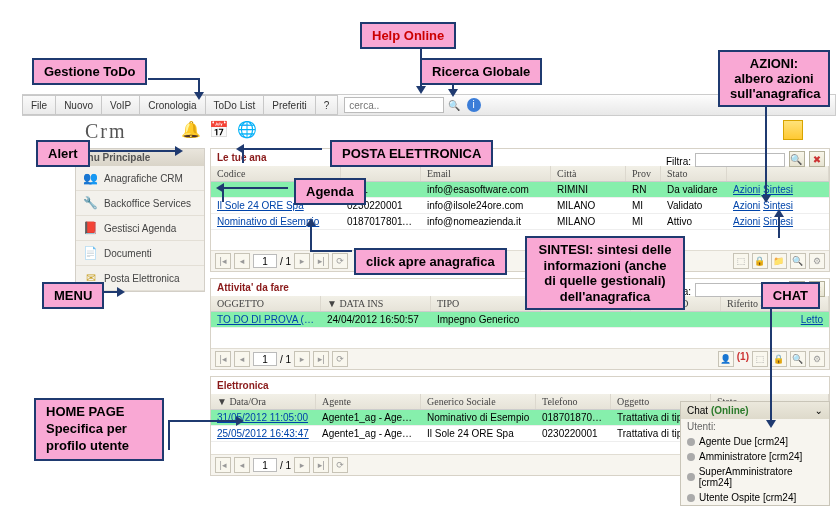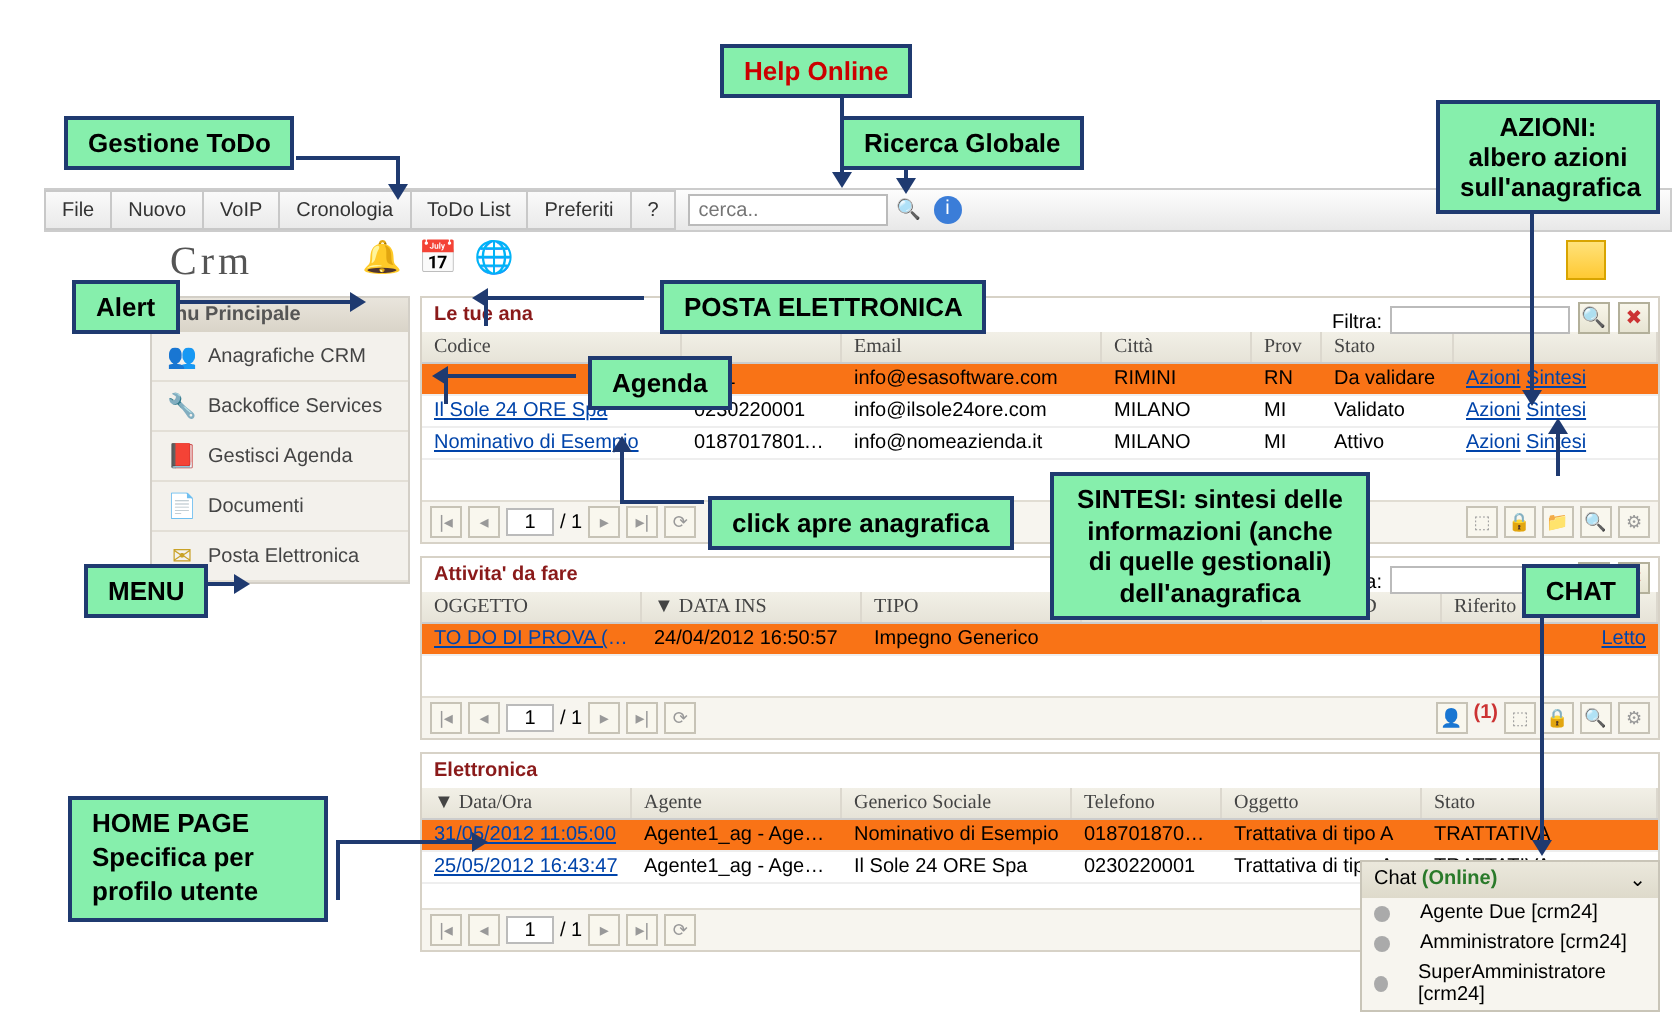--- a/index.html
+++ b/index.html
@@ -1,18 +1,18 @@
 <!DOCTYPE html>
 <html><head>
 <meta charset="utf-8">
 <style>
 * { box-sizing: border-box; margin: 0; padding: 0; font-family: Tahoma, sans-serif; font-size: 10px; }
 body { background: #fff; width: 838px; height: 514px; position: relative; overflow: hidden; }
 
-.annot { position: absolute; border: 2.5px solid #1f3a70; background: #86efac; padding: 4px 10px; font-weight: bold; font-size: 13px; color: #000; z-index: 50; }
+.annot { position: absolute; border: 2.5px solid #1f3a70; background: #f9a8d4; padding: 4px 10px; font-weight: bold; font-size: 13px; color: #000; z-index: 50; }
 .annot.red { color: #c00; }
 .arrow-line { position: absolute; background: #1f3a70; z-index: 45; }
 .arrow-head { position: absolute; z-index: 45; width:0; height:0; }
 .arrow-head.right { border-left:8px solid #1f3a70; border-top:5px solid transparent; border-bottom:5px solid transparent; }
 .arrow-head.down { border-top:8px solid #1f3a70; border-left:5px solid transparent; border-right:5px solid transparent; }
 .arrow-head.left { border-right:8px solid #1f3a70; border-top:5px solid transparent; border-bottom:5px solid transparent; }
 .arrow-head.up { border-bottom:8px solid #1f3a70; border-left:5px solid transparent; border-right:5px solid transparent; }
 
 .toolbar { position: absolute; top: 94px; left: 22px; right: 2px; background: linear-gradient(#fdfdfd,#e8e8e8); border: 1px solid #ccc; height: 22px; display: flex; align-items: center; }
 .toolbar button { height: 20px; padding: 0 8px; background: linear-gradient(#fafafa,#eaeaea); border: 1px solid #c8c8c8; color:#333; cursor:pointer; font-size:10px; margin-left:-1px; }
@@ -35,32 +35,32 @@
 .panel { border:1px solid #d7d2c7; background:#fff; margin-bottom:6px; }
 .panel .title { color:#8a1a1a; font-weight:bold; padding:3px 6px; }
 .panel .filterbar { position:absolute; right:4px; top:2px; display:flex; align-items:flex-end; gap:4px; }
 .panel .filterbar input{ width:90px; height:14px; border:1px solid #bbb;}
 .sq-btn { width:16px; height:16px; border:1px solid #b3b09a; background:linear-gradient(#f8f6ea,#e7e4d2); display:flex; align-items:center; justify-content:center; color:#7a6; cursor:pointer; font-size:10px;}
 .sq-btn.red{color:#c33;}
 .thead { display:flex; background:linear-gradient(#f2f0e7,#e6e3d8); border-bottom:1px solid #ccc; }
 .th, .td { padding:2px 6px; white-space:nowrap; overflow:hidden; text-overflow:ellipsis; }
 .th { color:#444; font-weight:normal; border-right:1px solid #dcd8ce;font-family:Liberation Serif, serif; }
 .row { display:flex; border-bottom:1px solid #eee; }
-.row.hl { background:#f97316; }
+.row.hl { background:#86efac; }
 .link { color:#0044aa; text-decoration:underline; cursor:pointer; }
 .pager { display:flex; align-items:center; gap:3px; padding:2px 4px; background:#f7f5ef; border-top:1px solid #e1ddd3; }
 .pager .pb { width:16px; height:16px; border:1px solid #c7c3b6; background:#f9f7ee; display:flex; align-items:center; justify-content:center; color:#999; cursor:pointer; font-size:9px;}
 .pager input{ width:24px; height:14px; border:1px solid #bbb; text-align:center;}
 .pager .right{ margin-left:auto; display:flex; gap:3px;}
 
 .chat { position:absolute; bottom:8px; right:8px; width:150px; border:1px solid #c9c5b8; background:#f7f5ef; z-index:10;}
 .chat .chdr{ background:linear-gradient(#ebe8dc,#dedacb); padding:3px 6px; display:flex; justify-content:space-between;}
 .chat .chdr b{color:#2a7a2a;}
 .chat .sec{ padding:2px 6px; color:#666;}
-.chat .u{ padding:2px 6px; display:flex; align-items:center; gap:15px;}
+.chat .u{ padding:2px 6px; display:flex; align-items:center; gap:4px;}
 .dot{ width:8px; height:8px; border-radius:50%; background:#aaa;}
 </style>
 </head>
 <body>
 
 <div class="annot red" style="top:22px; left:360px;">Help Online</div>
 <div class="annot" style="top:58px; left:32px;">Gestione ToDo</div>
 <div class="annot" style="top:58px; left:420px;">Ricerca Globale</div>
 <div class="annot" style="top:50px; right:8px; width:112px; text-align:center;">AZIONI: albero azioni sull'anagrafica</div>
 <div class="annot" style="top:140px; left:36px;">Alert</div>
@@ -294,25 +294,30 @@
         <span class="pb">⟳</span>
     </div>
   </div>
 </div>
 
 <div class="chat">
   <div class="chdr">
       <span><span>Chat</span> <b>(Online)</b></span>
       <span>⌄</span>
     </div>
+  <div class="sec">Utenti:</div>
   <div class="u">
       <span class="dot"></span>
       <span>Agente Due [crm24]</span>
     </div>
   <div class="u">
       <span class="dot"></span>
       <span>Amministratore [crm24]</span>
     </div>
   <div class="u">
       <span class="dot"></span>
       <span>SuperAmministratore [crm24]</span>
     </div>
+  <div class="u">
+      <span class="dot"></span>
+      <span>Utente Ospite [crm24]</span>
+    </div>
 </div>
 
 </body></html>

